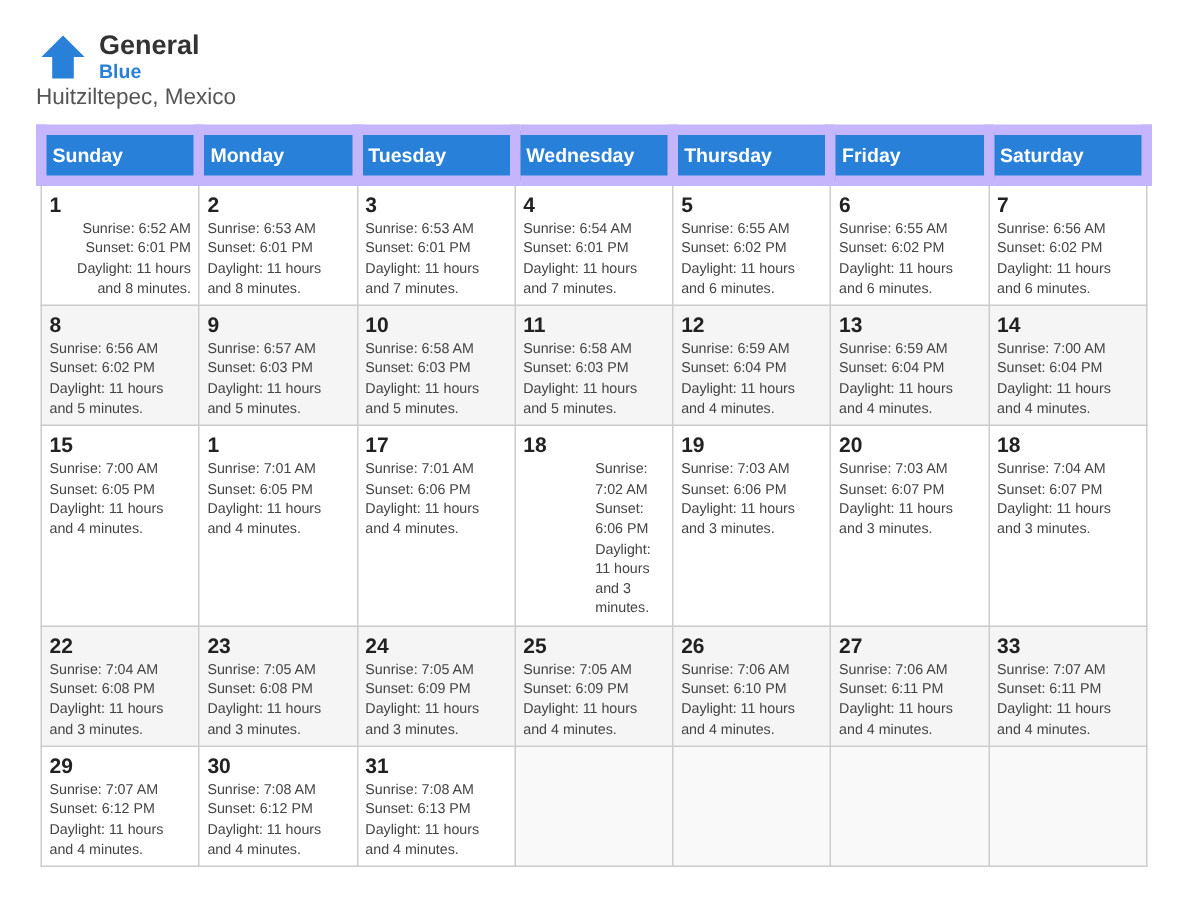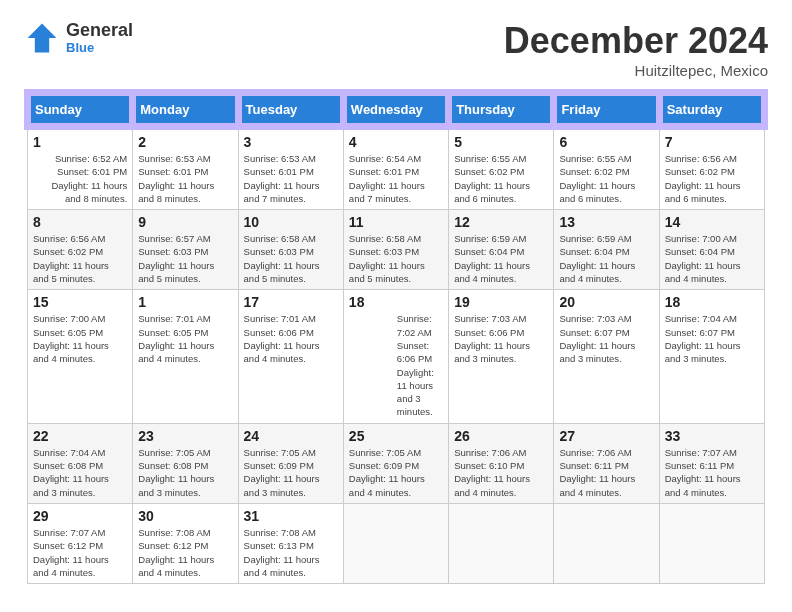--- a/index.html
+++ b/index.html
@@ -8,20 +8,21 @@
       background: #fff;
       width: 792px;
       min-height: 612px;
       padding: 20px 24px;
     }
     .header-area {
       display: flex;
       justify-content: space-between;
       align-items: flex-start;
       margin-bottom: 10px;
+      flex-direction: column;
     }
     .logo {
       display: flex;
       align-items: center;
       gap: 6px;
     }
     .logo-text {
       display: flex;
       flex-direction: column;
       line-height: 1.1;
@@ -102,21 +103,20 @@
   <div class="logo">
     <svg class="logo-icon" viewBox="0 0 40 40">
       <polygon points="20,4 36,20 28,20 28,36 12,36 12,20 4,20" fill="#2980d9"></polygon>
     </svg>
     <div class="logo-text">
       <span class="logo-general">General</span>
       <span class="logo-blue">Blue</span>
     </div>
   </div>
   <div class="title-area">
-    <div class="month-title">December 2024</div>
     <div class="location-title">Huitziltepec, Mexico</div>
   </div>
 </div>
 
 <table class="calendar-table">
   <thead>
     <tr>
     <th>Sunday</th>
         <th>Monday</th>
         <th>Tuesday</th>

